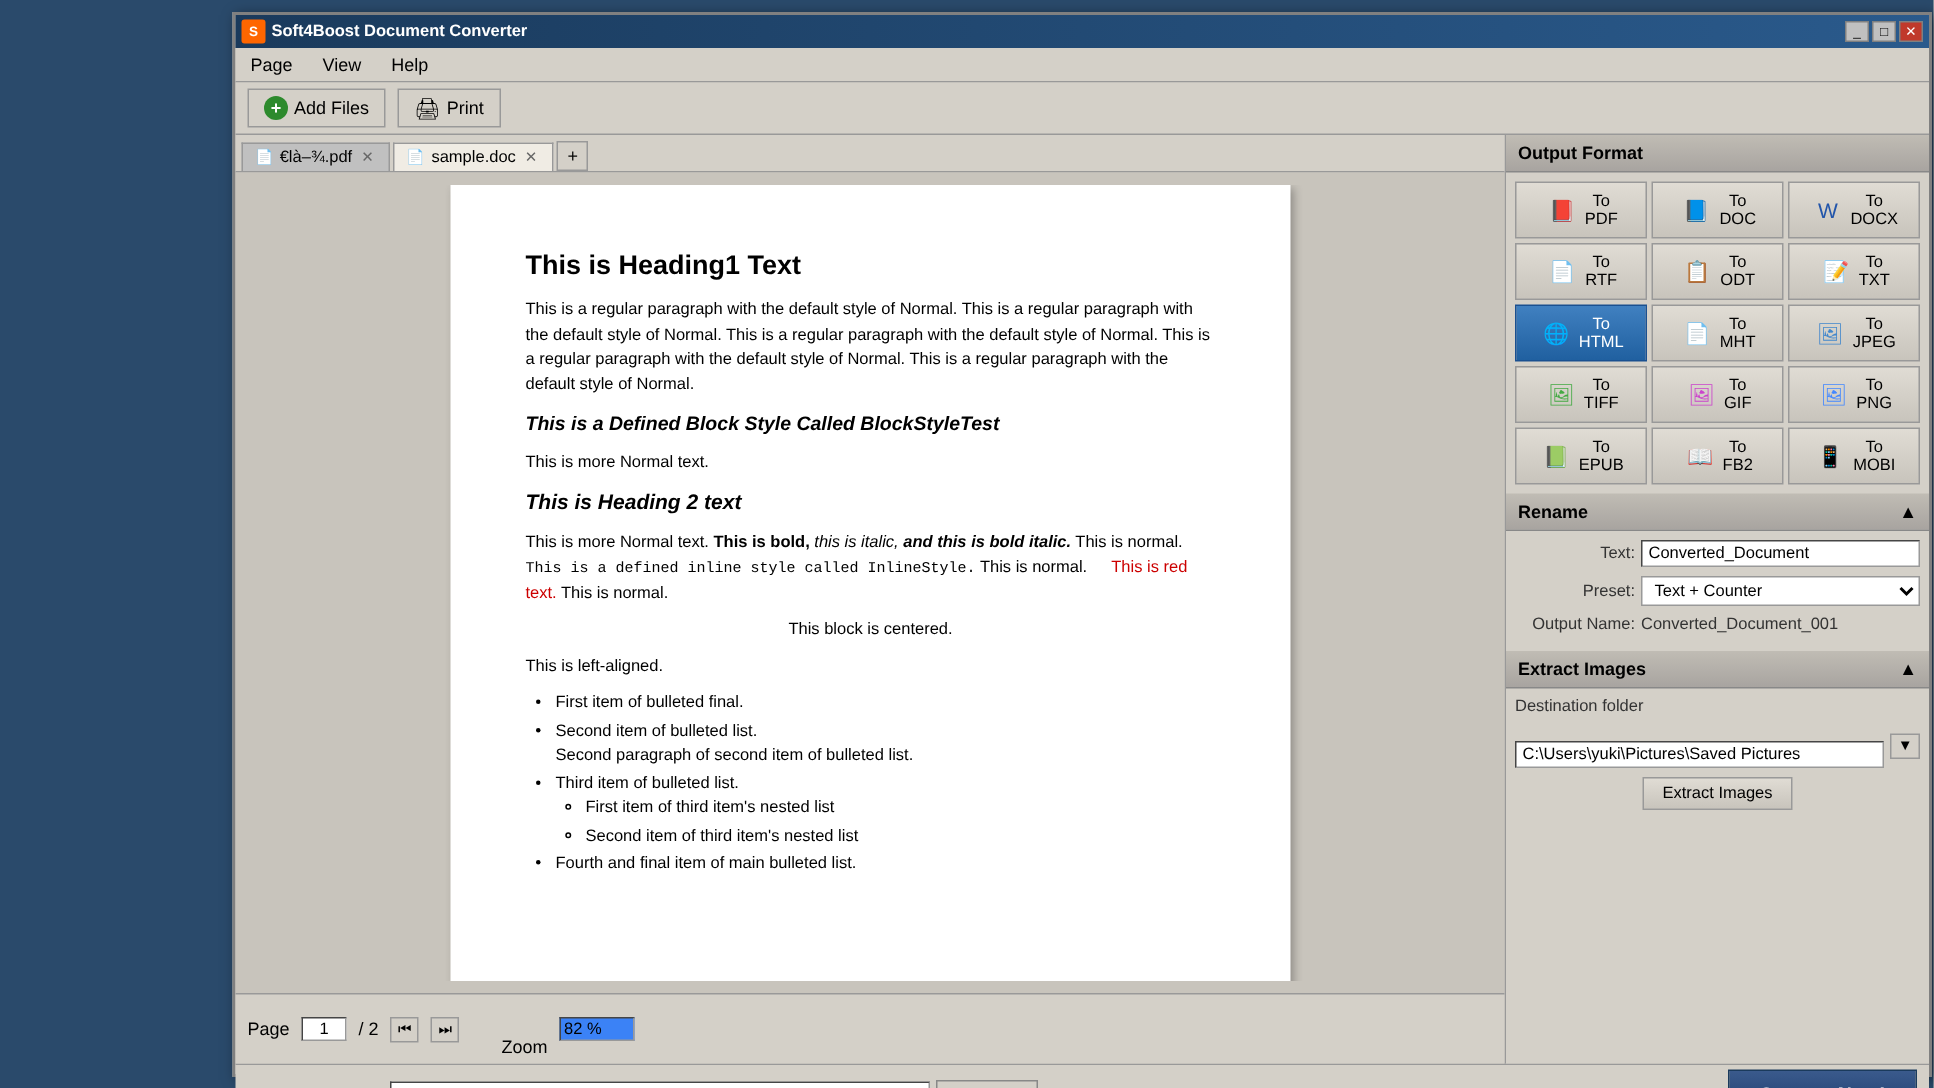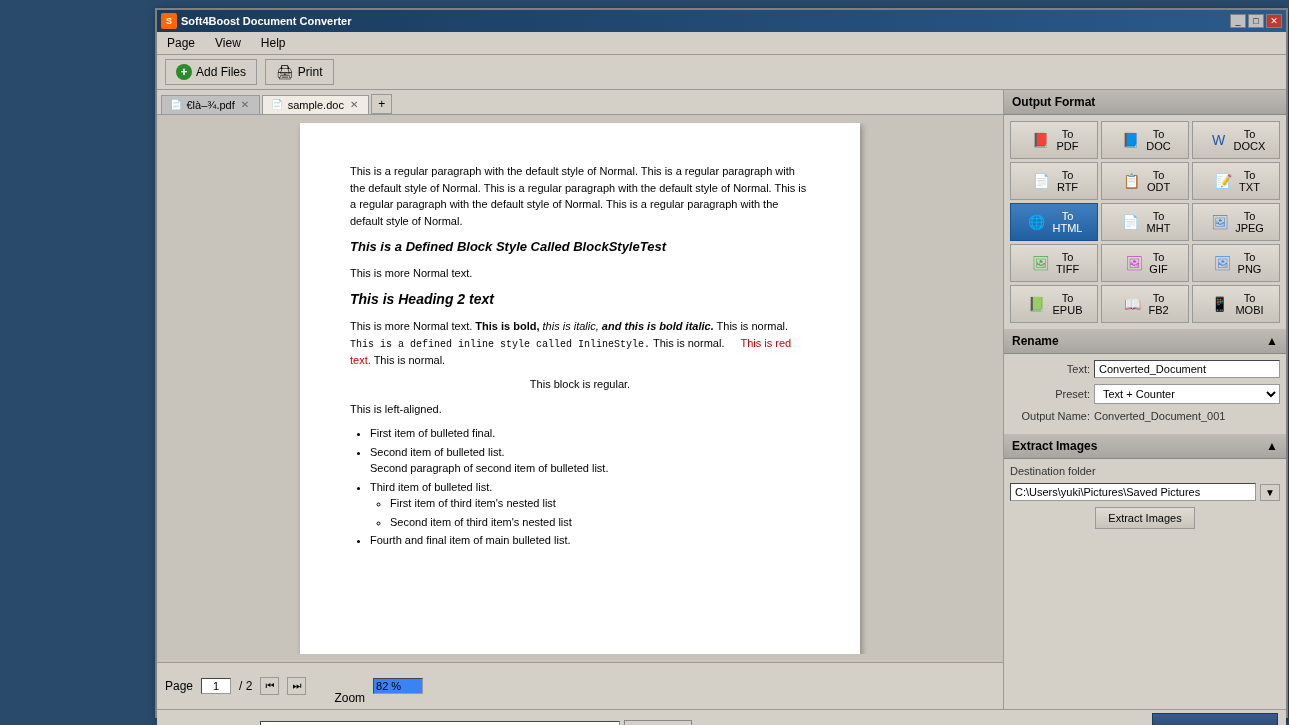--- a/index.html
+++ b/index.html
@@ -92,21 +92,21 @@
     .rename-section { padding: 6px; }
     .rename-row { display: flex; align-items: center; margin-bottom: 6px; gap: 4px; }
     .rename-label { font-size: 11px; color: #333; min-width: 80px; text-align: right; }
     .rename-select { flex: 1; border: 1px solid #999; background: white; padding: 2px 4px; font-size: 11px; }
     .rename-input { flex: 1; border: 1px inset #999; background: white; padding: 2px 4px; font-size: 11px; }
     .output-name { font-size: 11px; color: #333; text-align: center; }
     
     .extract-section { padding: 6px; }
     .extract-row { display: flex; align-items: center; margin-bottom: 6px; gap: 4px; }
     .extract-label { font-size: 11px; color: #333; min-width: 90px; }
-    .extract-input { flex: 1; border: 1px inset #999; background: white; padding: 2px 4px; font-size: 11px; }
+    .extract-input { flex: 1; border: 1px inset #999; background: white; padding: 2px 4px; font-size: 11px; margin-top: 11px; }
     .extract-btn { background: linear-gradient(to bottom, #e0dcd4, #c8c4bc); border: 1px solid #999; padding: 4px 12px; cursor: pointer; font-size: 11px; margin: 4px auto; display: block; }
   </style>
 </head>
 <body>
 
 <div class="window">
 
   <div class="title-bar">
     <div class="title-bar-left">
       <div class="title-icon">S</div>
@@ -150,28 +150,29 @@
           <span class="tab-icon-doc">📄</span>
           <span>sample.doc</span>
           <span class="tab-close">✕</span>
         </div>
         <button class="tab-add">+</button>
       </div>
 
       <div class="doc-viewer">
         <div class="doc-scroll">
           <div class="doc-page">
+            <div class="h1">This is Heading1 Text</div>
             <div class="normal-text">This is a regular paragraph with the default style of Normal. This is a regular paragraph with the default style of Normal. This is a regular paragraph with the default style of Normal. This is a regular paragraph with the default style of Normal. This is a regular paragraph with the default style of Normal.</div>
             <div class="block-style">This is a Defined Block Style Called BlockStyleTest</div>
             <div class="more-normal">This is more Normal text.</div>
             <div class="h2">This is Heading 2 text</div>
             <div class="more-normal">
               <span>This is more Normal text. </span><span class="bold-text">This is bold,</span> <span class="italic-text">this is italic,</span> <span class="bold-italic">and this is bold italic.</span> <span>This is normal. </span><span class="monospace">This is a defined inline style called InlineStyle.</span><span> This is normal. </span><span class="red-text">This is red text.</span><span> This is normal.</span>
             </div>
-            <div class="centered">This block is regular.</div>
+            <div class="centered">This block is centered.</div>
             <div class="left-aligned">This is left-aligned.</div>
             <ul class="bullet-list">
               <li>First item of bulleted final.</li>
               <li>Second item of bulleted list.<br>Second paragraph of second item of bulleted list.</li>
               <li>Third item of bulleted list.
                 <ul class="nested-list">
                   <li>First item of third item's nested list</li>
                   <li>Second item of third item's nested list</li>
                 </ul>
               </li>

